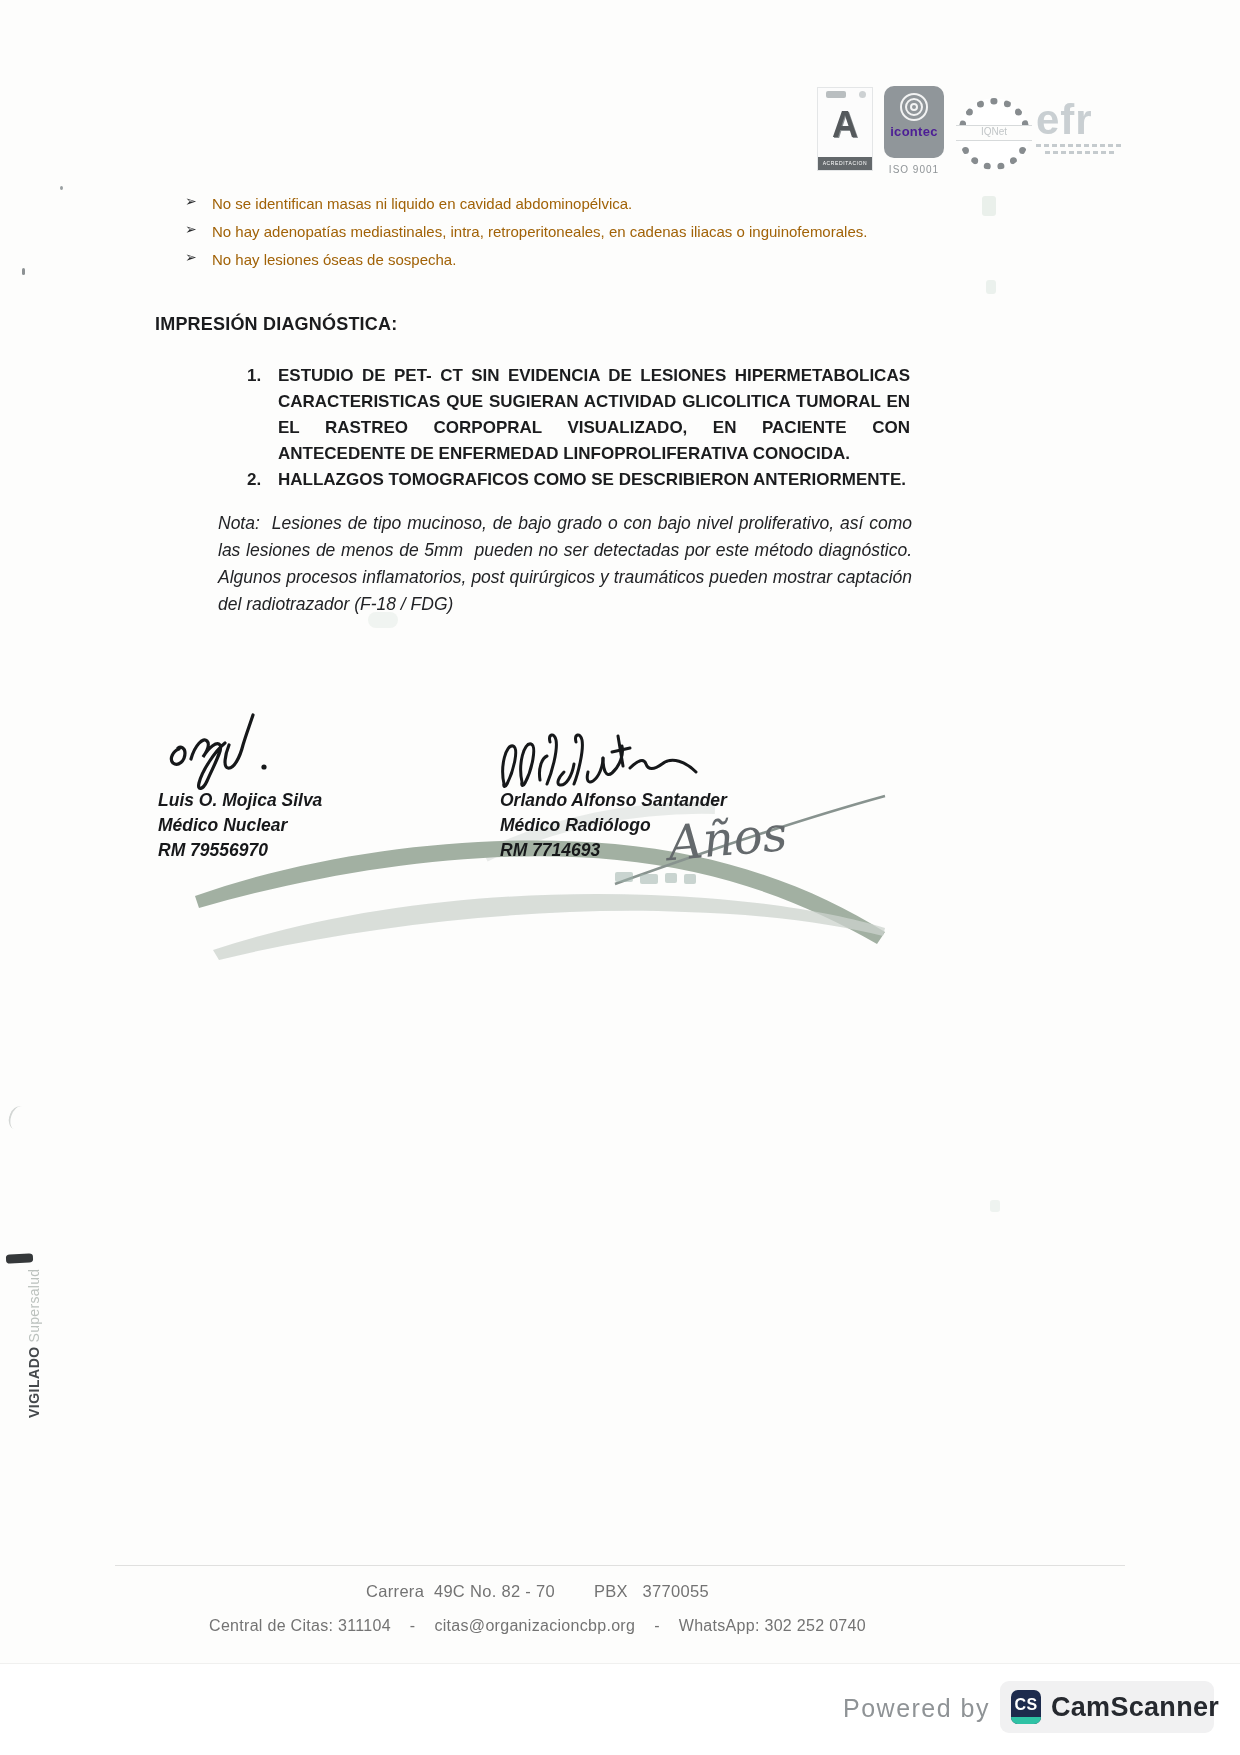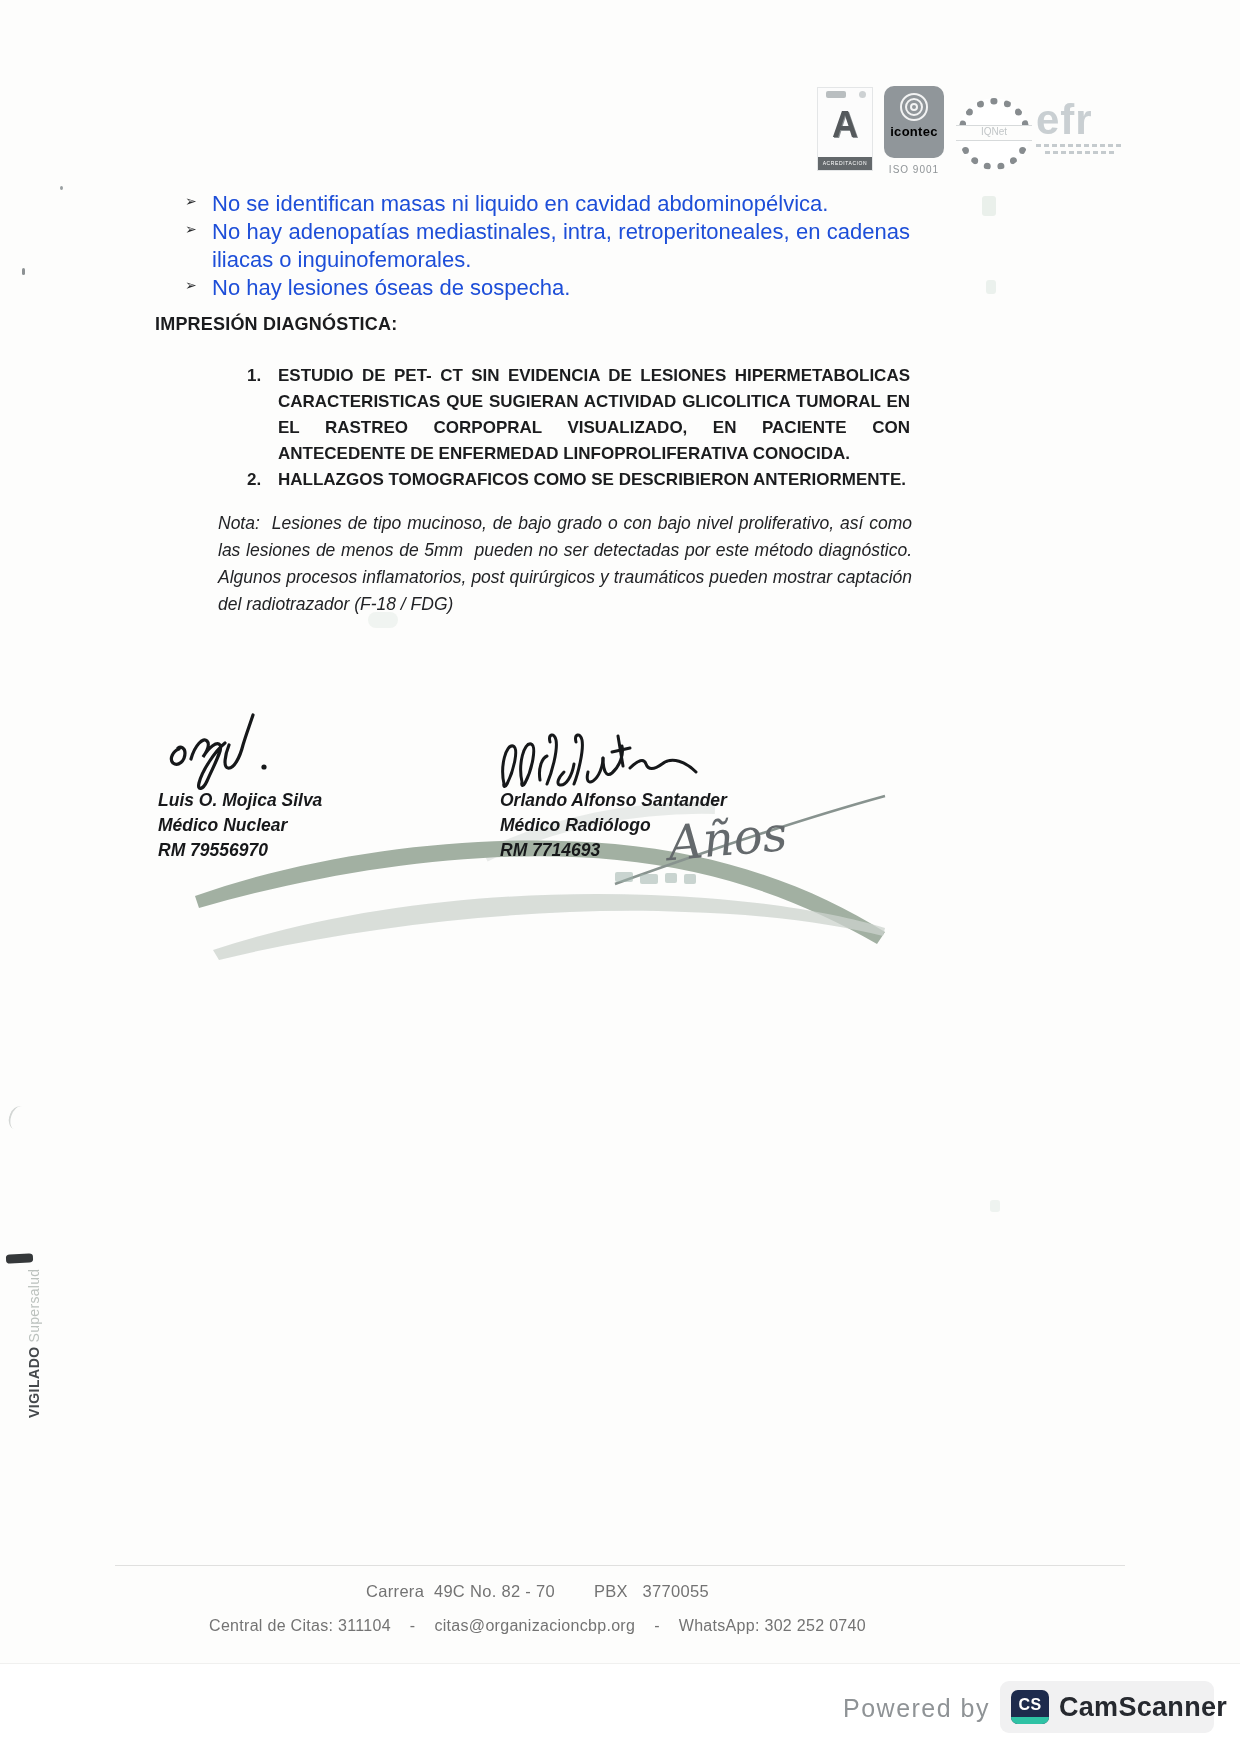--- a/index.html
+++ b/index.html
@@ -17,39 +17,39 @@
           background:#cdd1d3;border-radius:50%;}
   .accred-letter{font-weight:bold;font-size:36px;color:#55595c;text-align:center;line-height:50px;
           text-shadow:1px 1px 0 #8a8f92;}
   .accred-bar{position:absolute;bottom:0;left:0;right:0;height:13px;background:#63686b;color:#fff;
           font-size:5px;text-align:center;line-height:13px;letter-spacing:.6px;overflow:hidden;}
   .icontec{position:absolute;left:66px;top:0;width:60px;height:72px;background:#90969a;border-radius:10px;}
   .spiral{width:28px;height:28px;border:2.5px solid #f2f3f3;border-radius:50%;position:relative;
           margin:7px auto 3px;box-sizing:border-box;}
   .spiral::before{content:"";position:absolute;inset:3px;border:2px solid #f2f3f3;border-radius:50%;}
   .spiral::after{content:"";position:absolute;inset:8px;border:2px solid #f2f3f3;border-radius:50%;}
-  .icontec-label{color:#000000;font-size:13px;text-align:center;font-weight:bold;letter-spacing:.3px;}
+  .icontec-label{color:#4c1d95;font-size:13px;text-align:center;font-weight:bold;letter-spacing:.3px;}
   .iso{position:absolute;left:66px;top:78px;width:60px;text-align:center;font-size:10px;
           color:#8f9497;letter-spacing:1px;}
   .iqnet{position:absolute;left:140px;top:12px;width:58px;height:58px;border-radius:50%;
           border:7px dotted #878c8f;background:#fff;}
   .iqnet-band{position:absolute;left:-9px;right:-9px;top:20px;height:14px;background:#fdfdfc;
           border-top:1px solid #d7dadb;border-bottom:1px solid #d7dadb;}
   .iqnet-label{position:absolute;left:0;right:0;top:21px;text-align:center;font-size:10px;color:#c2c6c8;}
   .efr{position:absolute;left:218px;top:14px;}
   .efr-text{font-size:42px;font-weight:bold;color:#c9cfd2;line-height:40px;letter-spacing:1px;}
   .efr-line{width:88px;height:3px;margin-top:4px;
           background:repeating-linear-gradient(90deg,#c5cbce 0 5px,transparent 5px 8px);}
   .efr-line.short{width:70px;margin-left:9px;}
 
   
   .findings{position:absolute;left:185px;top:190px;width:725px;}
   .finding{display:flex;}
   .marker{width:27px;font-size:14px;color:#2a2c2e;padding-top:3px;flex:none;}
-  .ftext{flex:1;font-size:22px;line-height:28px;color:#1d4ed8;}
+  .ftext{flex:1;font-size:15px;line-height:28px;color:#a16207;}
   .finding.justify .ftext{text-align:justify;}
 
   
   .heading{position:absolute;left:155px;top:314px;font-size:18px;font-weight:bold;letter-spacing:.2px;color:#1b1c1e;}
   .impression{position:absolute;left:247px;top:363px;width:663px;}
   .imp-item{display:flex;}
   .imp-num{width:31px;font-weight:bold;font-size:17px;line-height:26px;flex:none;}
   .imp-text{flex:1;font-weight:bold;font-size:17px;line-height:26px;text-align:justify;color:#1b1c1e;}
 
   .note{position:absolute;left:218px;top:510px;width:694px;font-style:italic;font-size:17.5px;
@@ -97,21 +97,21 @@
         color:#737373;white-space:pre-wrap;letter-spacing:.3px;}
   .footer-l1{top:1582px;}
   .footer-l2{top:1617px;font-size:16px;}
 
   
   .bottom-strip{position:absolute;left:0;top:1663px;width:1240px;height:92px;background:#ffffff;
         border-top:1px solid #f0f0ef;}
   .powered{position:absolute;left:843px;top:1694px;font-size:25px;color:#8f9396;letter-spacing:1.5px;}
   .cs-pill{position:absolute;left:1000px;top:1681px;width:214px;height:52px;background:#f1f1f2;
         border-radius:9px;display:flex;align-items:center;padding-left:11px;box-sizing:border-box;}
-  .cs-logo{width:38px;height:34px;background:#1d2b4d;border-radius:7px;position:relative;overflow:hidden;
+  .cs-logo{width:30px;height:34px;background:#1d2b4d;border-radius:7px;position:relative;overflow:hidden;
         display:flex;align-items:center;justify-content:center;flex:none;}
   .cs-logo-text{color:#fff;font-weight:bold;font-size:16px;margin-top:-5px;letter-spacing:.5px;}
   .cs-logo-strip{position:absolute;bottom:0;left:0;right:0;height:7px;background:#2fc2a5;}
   .cs-brand{margin-left:10px;font-size:27px;font-weight:bold;color:#26292f;letter-spacing:.3px;}
 </style>
 </head>
 <body>
 
 <div class="page">
 

